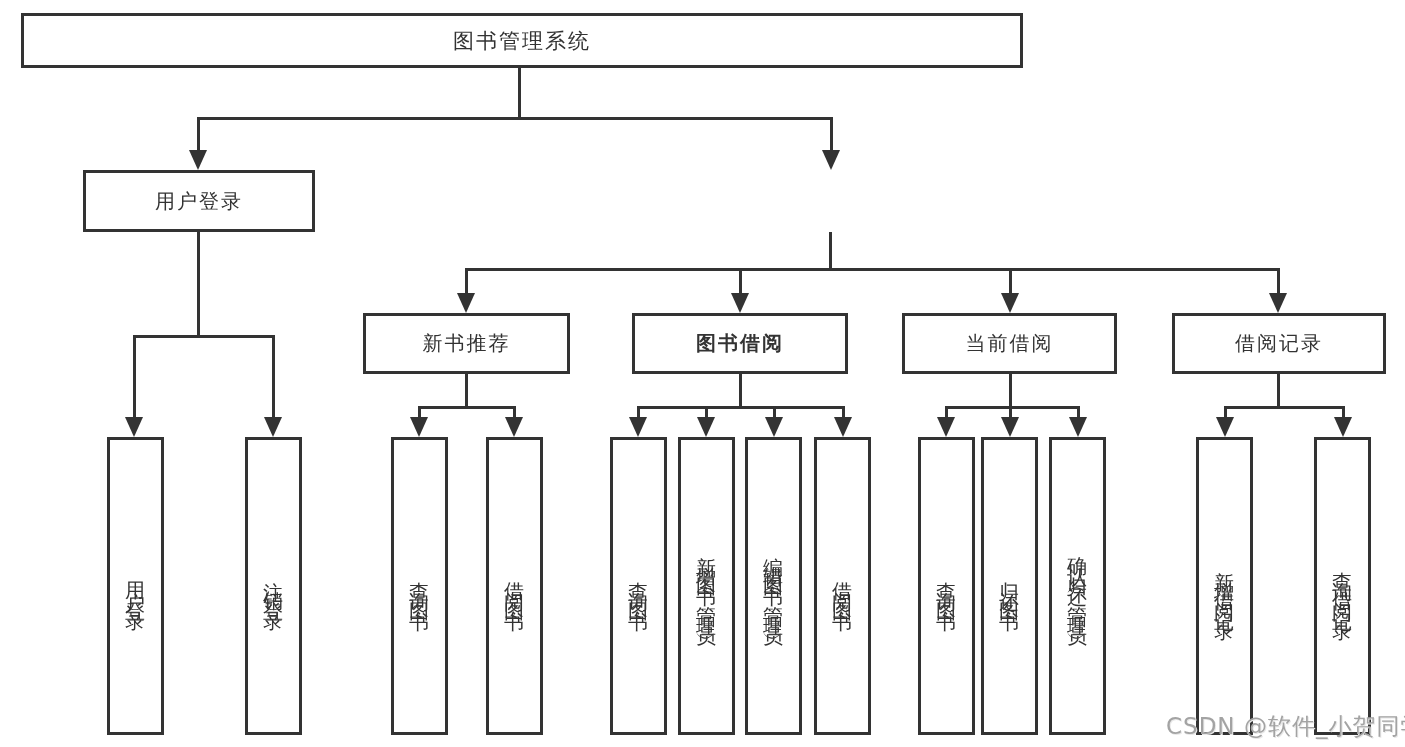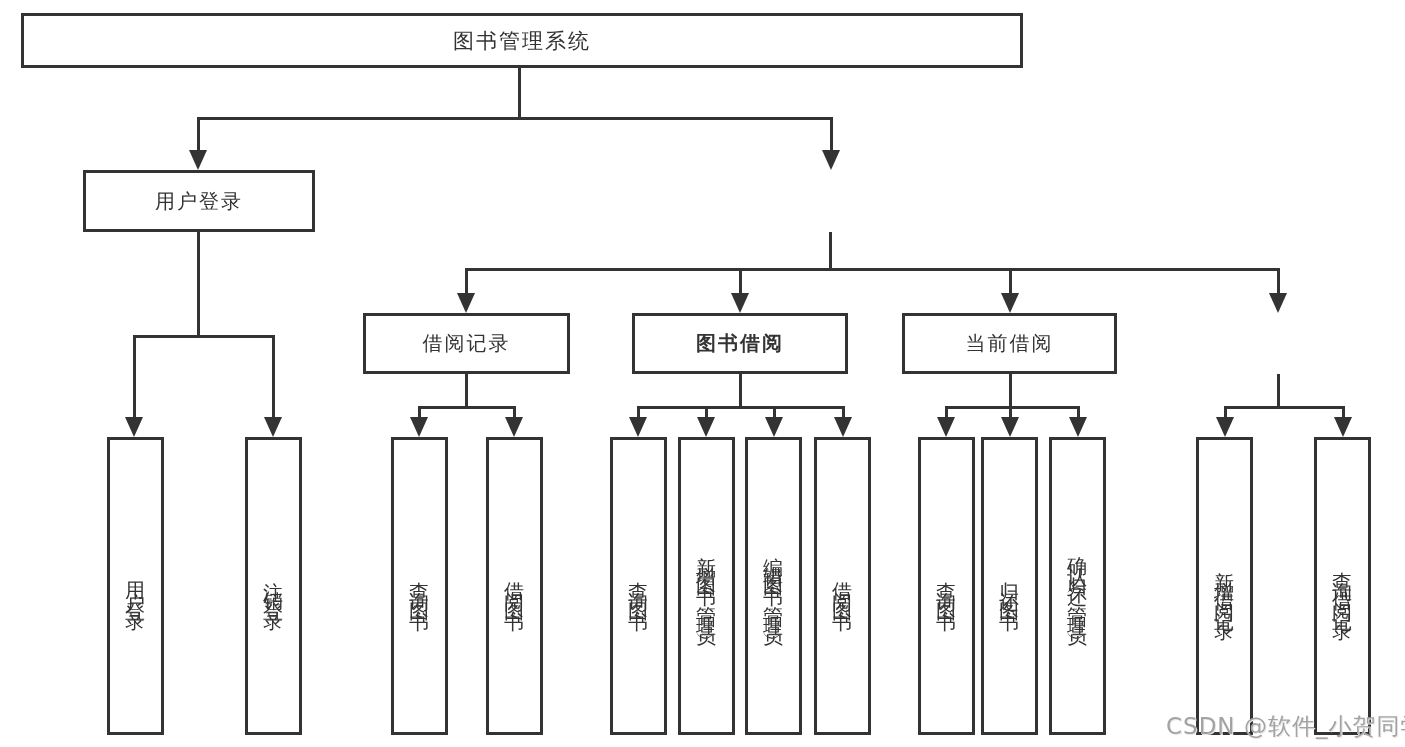--- a/index.html
+++ b/index.html
@@ -131,27 +131,30 @@
 
   <div class="box-h box-root" style="left:21px; top:13px; width:1002px; height:55px;">
     <span>图书管理系统</span>
   </div>
 
   <div class="box-h" style="left:83px; top:170px; width:232px; height:62px;">
     <span>用户登录</span>
   </div>
 
   <div class="box-h" style="left:363px; top:313px; width:207px; height:61px;">
-    <span>借阅记录</span>
+    <span>新书推荐</span>
   </div>
   <div class="box-h" style="left:632px; top:313px; width:216px; height:61px;font-weight:bold;">
     <span>图书借阅</span>
   </div>
   <div class="box-h" style="left:902px; top:313px; width:215px; height:61px;">
     <span>当前借阅</span>
+  </div>
+  <div class="box-h" style="left:1172px; top:313px; width:214px; height:61px;">
+    <span>借阅记录</span>
   </div>
 
   <div class="box-v" style="left:107px;">
     <span class="vtext">用户登录</span>
   </div>
   <div class="box-v" style="left:245px;">
     <span class="vtext">注销登录</span>
   </div>
   <div class="box-v" style="left:391px;">
     <span class="vtext">查询图书</span>

